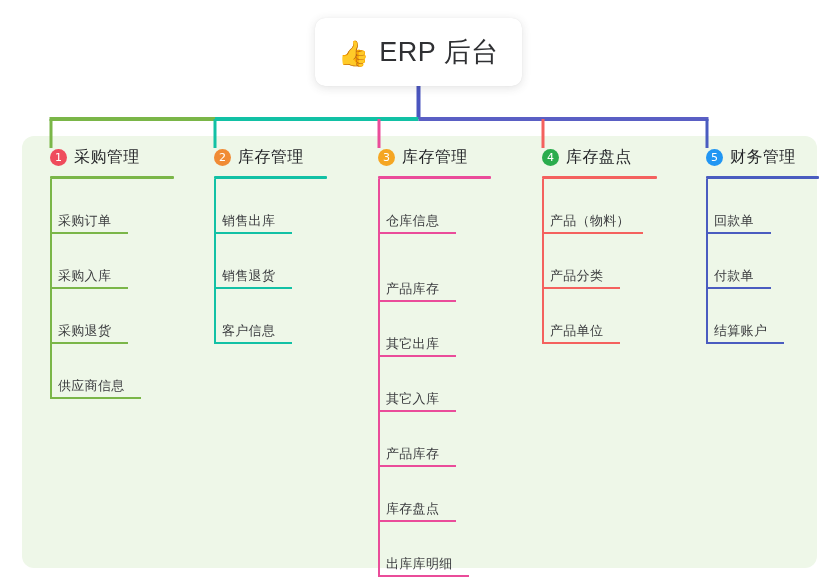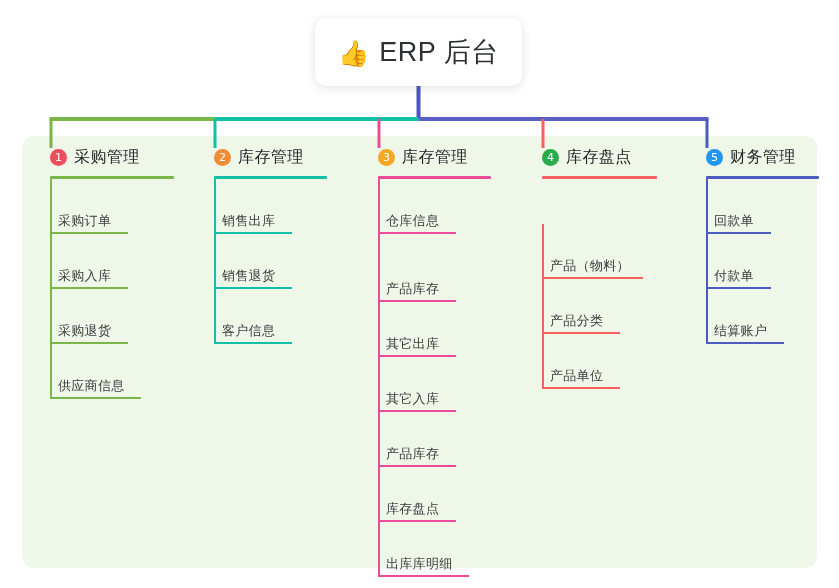--- a/index.html
+++ b/index.html
@@ -264,21 +264,21 @@
           </div>
         </div>
       </div>
       <div class="column" style="left: 528px; width: 135px;">
         <div class="col-head">
           <span class="badge" style="background: rgb(42, 172, 77);">4</span>
           <span class="col-title">库存盘点</span>
         </div>
         <div class="col-head-rule" style="background: rgb(244, 97, 94); width: 115px; margin-left: 14px;"></div>
         <div style="position: relative;">
-          <div class="leaf" style="height: 55px; margin-top: 45px;">
+          <div class="leaf" style="height: 55px;">
             <div class="leaf-stem" style="background: rgb(244, 97, 94);"></div>
             <div class="leaf-label">产品（物料）</div>
             <div class="leaf-rule" style="background: rgb(244, 97, 94); width: 101px;"></div>
           </div>
           <div class="leaf" style="height: 55px;">
             <div class="leaf-stem" style="background: rgb(244, 97, 94);"></div>
             <div class="leaf-label">产品分类</div>
             <div class="leaf-rule" style="background: rgb(244, 97, 94); width: 78px;"></div>
           </div>
           <div class="leaf" style="height: 55px;">

